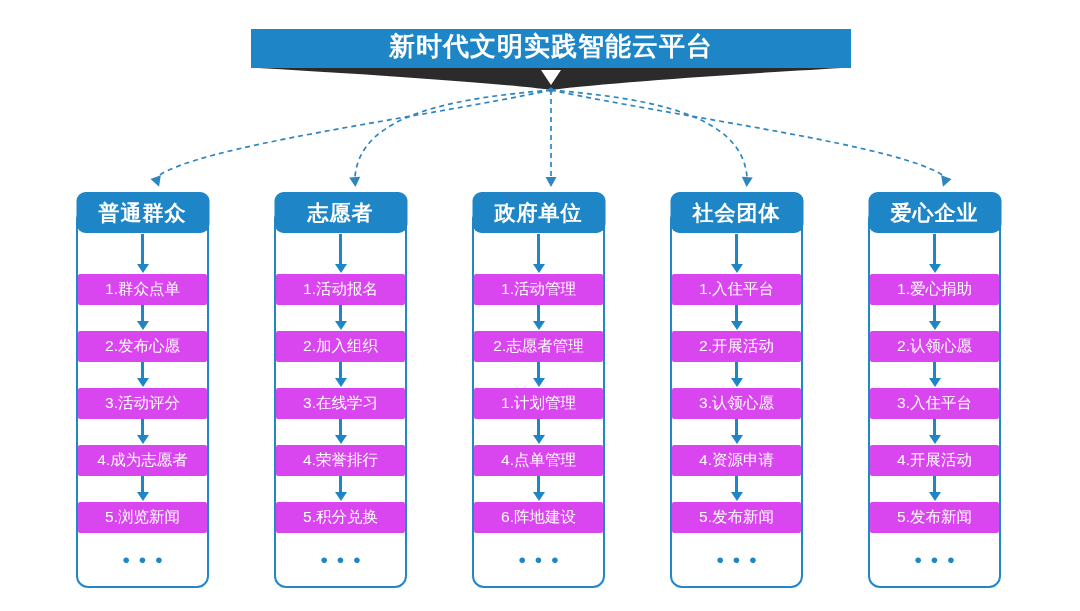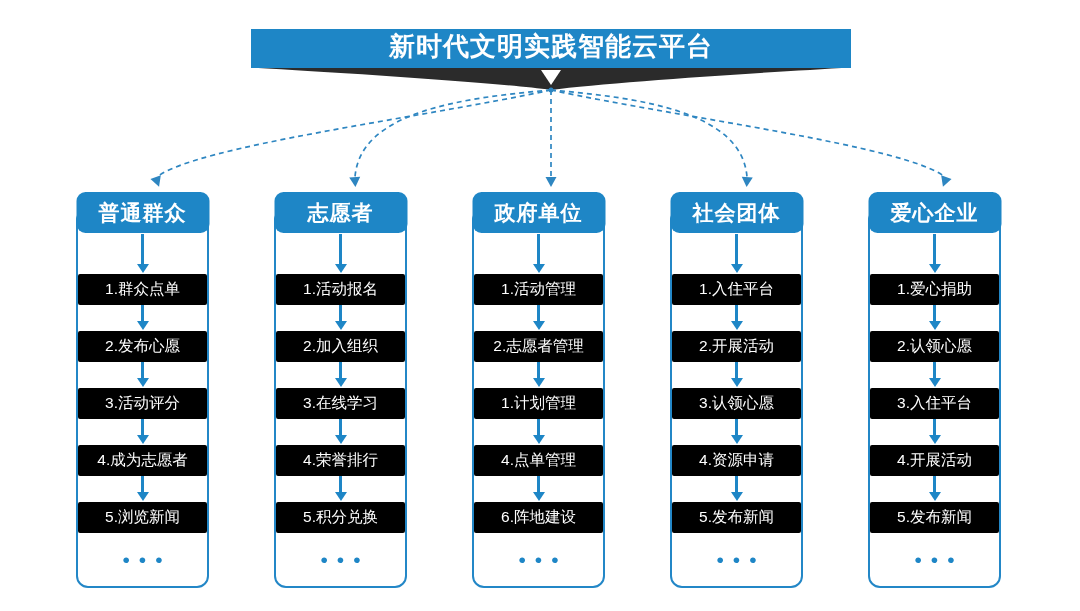--- a/index.html
+++ b/index.html
@@ -31,21 +31,21 @@
 
   .col-header{
     position:absolute;top:-18px;left:50%;transform:translateX(-50%);
     width:133px;height:41px;border-radius:9px;background:#1e86c6;
     color:#ffffff;font-size:21px;font-weight:bold;
     display:flex;align-items:center;justify-content:center;letter-spacing:1px;
     white-space:nowrap;
   }
 
   .step{
-    width:129px;height:31px;background:#000000;border-radius:2px;
+    width:129px;height:31px;background:#d946ef;border-radius:2px;
     color:#ffffff;font-size:15.5px;display:flex;align-items:center;justify-content:center;
     white-space:nowrap;flex:none;
   }
 
   .v-arrow{
     width:3px;background:#1e86c6;position:relative;margin-bottom:10px;flex:none;
   }
   .v-arrow.long{height:30px;}
   .v-arrow.short{height:16px;}
   .v-arrow::after{

